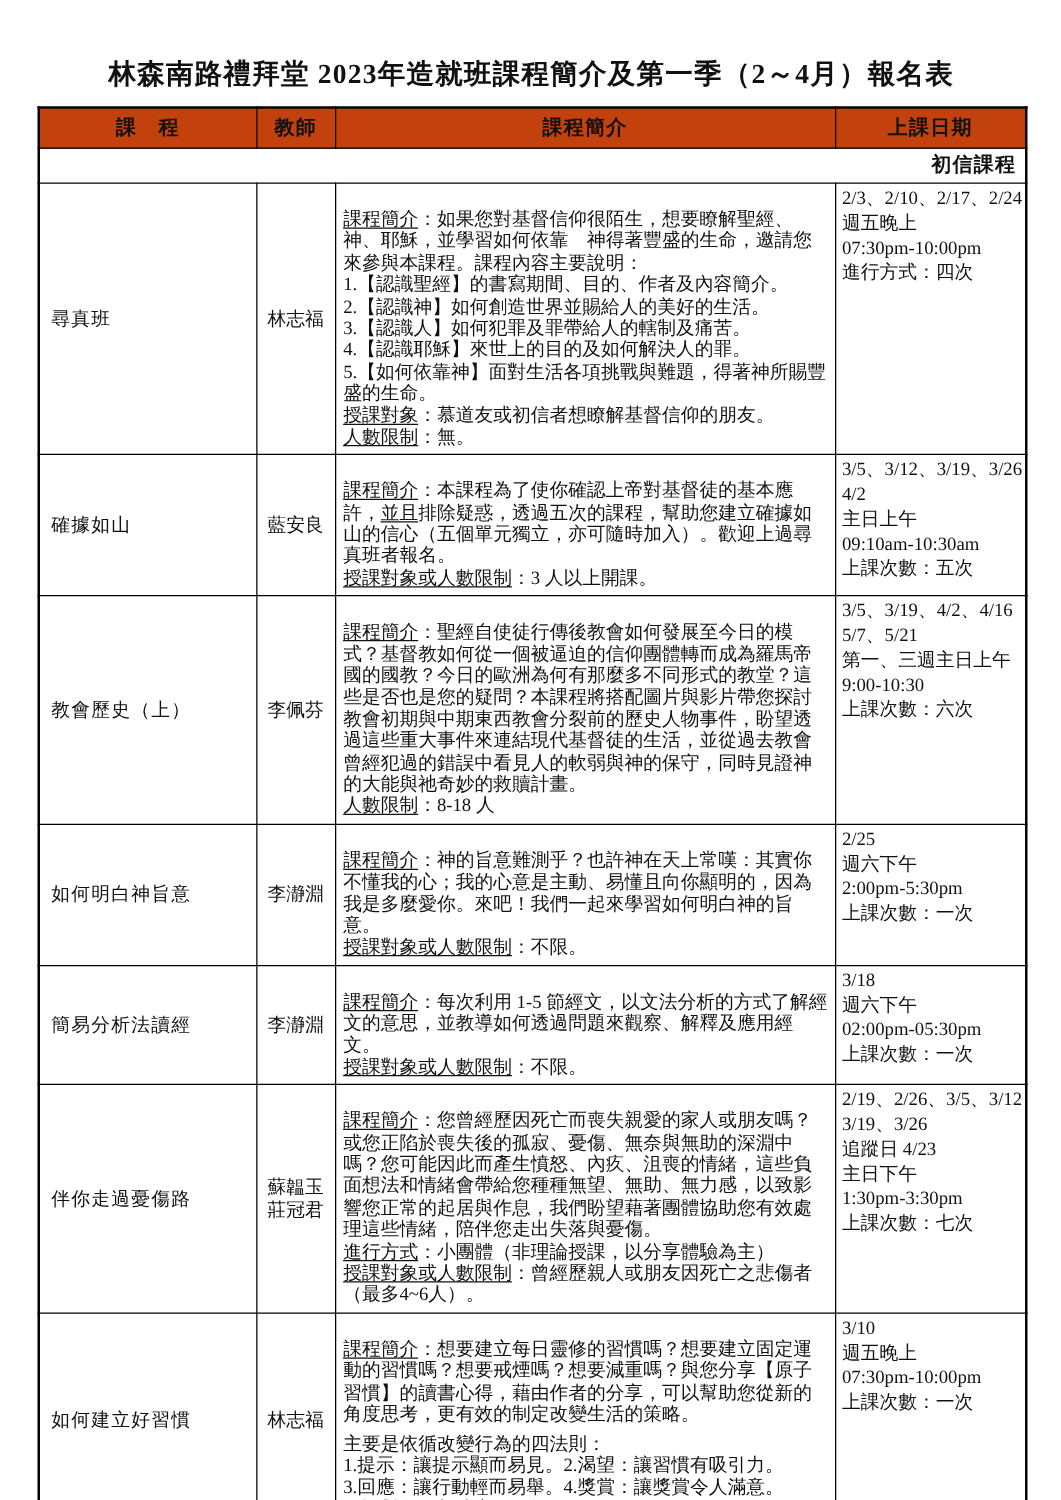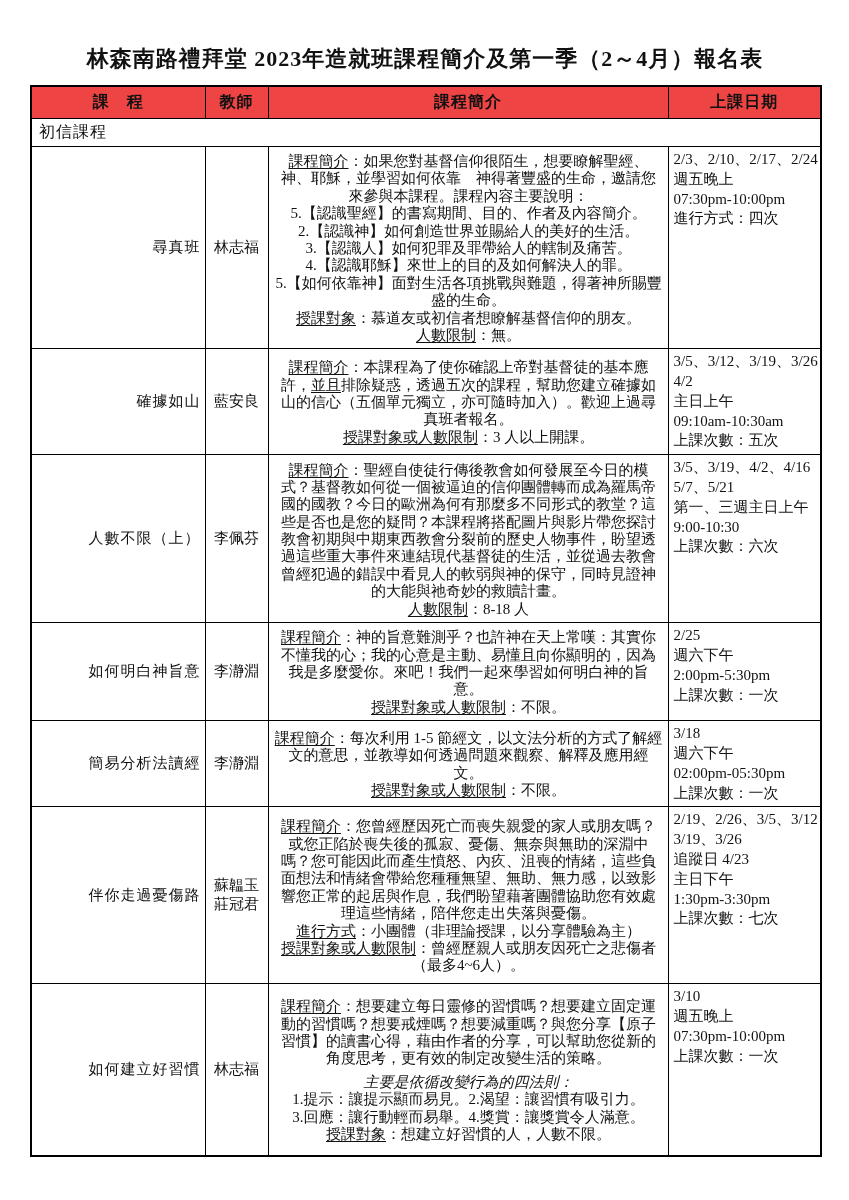--- a/index.html
+++ b/index.html
@@ -13,46 +13,44 @@
     font-size:22px; font-weight:bold; text-align:center;
     letter-spacing:1px; margin:0 0 11px 0;
   }
   table.courses {
     border-collapse:collapse; table-layout:fixed;
     width:790px; border:2px solid #000;
   }
   th, td { border:1px solid #000; box-sizing:border-box; }
   th {
     font-size:16px; font-weight:bold; text-align:center;
-    padding:5px 2px; background:#ef4444; letter-spacing:1px;
+    padding:5px 2px; background:#c2410c; letter-spacing:1px;
   }
   td.section-cell {
-    font-size:16px; font-weight:normal; padding:3px 7px;
-    letter-spacing:1px; height:26px;
+    font-size:16px; font-weight:bold; padding:3px 7px;
+    letter-spacing:1px; height:26px;text-align:right;
   }
   td.c-name {
     font-size:15px; padding:4px 4px 4px 9px; vertical-align:middle;
     letter-spacing:1px;
-    text-align:right;
   }
   td.c-teacher {
     font-size:15px; text-align:center; vertical-align:middle; padding:14px 1px;
   }
   td.c-intro {
-    font-size:15px; line-height:1.16; padding:6px 5px 4px 6px;
+    font-size:15px; line-height:1.16; padding:21px 5px 4px 6px;
     vertical-align:middle;
-    text-align:center;
   }
   td.c-sched {
     font-size:15px; line-height:1.32; padding:3px 2px 3px 5px;
     vertical-align:top;
   }
   .u { text-decoration:underline; text-underline-offset:2px; }
   .line { min-height:1em; }
-  .line.gap { margin-top:6px;font-style:italic; }
+  .line.gap { margin-top:6px; }
   tr.r1 td { height:195px; }
   tr.r2 td { height:95px; }
   tr.r3 td { height:168px; }
   tr.r4 td { height:98px; }
   tr.r5 td { height:78px; }
   tr.r6 td { height:177px; }
   tr.r7 td { height:172px; }
 </style>
 </head>
 <body>
@@ -78,21 +76,21 @@
     <tr>
       <td class="section-cell" colspan="4">初信課程</td>
     </tr>
     <tr class="r1">
       <td class="c-name">尋真班</td>
       <td class="c-teacher">
             <div class="line"><span>林志福</span></div>
           </td>
       <td class="c-intro">
             <div class="line"><span class="u">課程簡介</span><span>：如果您對基督信仰很陌生，想要瞭解聖經、神、耶穌，並學習如何依靠　神得著豐盛的生命，邀請您來參與本課程。課程內容主要說明：</span></div>
-            <div class="line"><span>5.【認識聖經】的書寫期間、目的、作者及內容簡介。</span></div>
+            <div class="line"><span>1.【認識聖經】的書寫期間、目的、作者及內容簡介。</span></div>
             <div class="line"><span>2.【認識神】如何創造世界並賜給人的美好的生活。</span></div>
             <div class="line"><span>3.【認識人】如何犯罪及罪帶給人的轄制及痛苦。</span></div>
             <div class="line"><span>4.【認識耶穌】來世上的目的及如何解決人的罪。</span></div>
             <div class="line"><span>5.【如何依靠神】面對生活各項挑戰與難題，得著神所賜豐盛的生命。</span></div>
             <div class="line"><span class="u">授課對象</span><span>：慕道友或初信者想瞭解基督信仰的朋友。</span></div>
             <div class="line"><span class="u">人數限制</span><span>：無。</span></div>
           </td>
       <td class="c-sched">
             <div class="line"><span>2/3、2/10、2/17、2/24</span></div>
             <div class="line"><span>週五晚上</span></div>
@@ -112,21 +110,21 @@
       <td class="c-sched">
             <div class="line"><span>3/5、3/12、3/19、3/26</span></div>
             <div class="line"><span>4/2</span></div>
             <div class="line"><span>主日上午</span></div>
             <div class="line"><span>09:10am-10:30am</span></div>
             <div class="line"><span>上課次數：五次</span></div>
           </td>
     </tr>
 
     <tr class="r3">
-      <td class="c-name">人數不限（上）</td>
+      <td class="c-name">教會歷史（上）</td>
       <td class="c-teacher">
             <div class="line"><span>李佩芬</span></div>
           </td>
       <td class="c-intro">
             <div class="line"><span class="u">課程簡介</span><span>：聖經自使徒行傳後教會如何發展至今日的模式？基督教如何從一個被逼迫的信仰團體轉而成為羅馬帝國的國教？今日的歐洲為何有那麼多不同形式的教堂？這些是否也是您的疑問？本課程將搭配圖片與影片帶您探討教會初期與中期東西教會分裂前的歷史人物事件，盼望透過這些重大事件來連結現代基督徒的生活，並從過去教會曾經犯過的錯誤中看見人的軟弱與神的保守，同時見證神的大能與祂奇妙的救贖計畫。</span></div>
             <div class="line"><span class="u">人數限制</span><span>：8-18 人</span></div>
           </td>
       <td class="c-sched">
             <div class="line"><span>3/5、3/19、4/2、4/16</span></div>
             <div class="line"><span>5/7、5/21</span></div>

